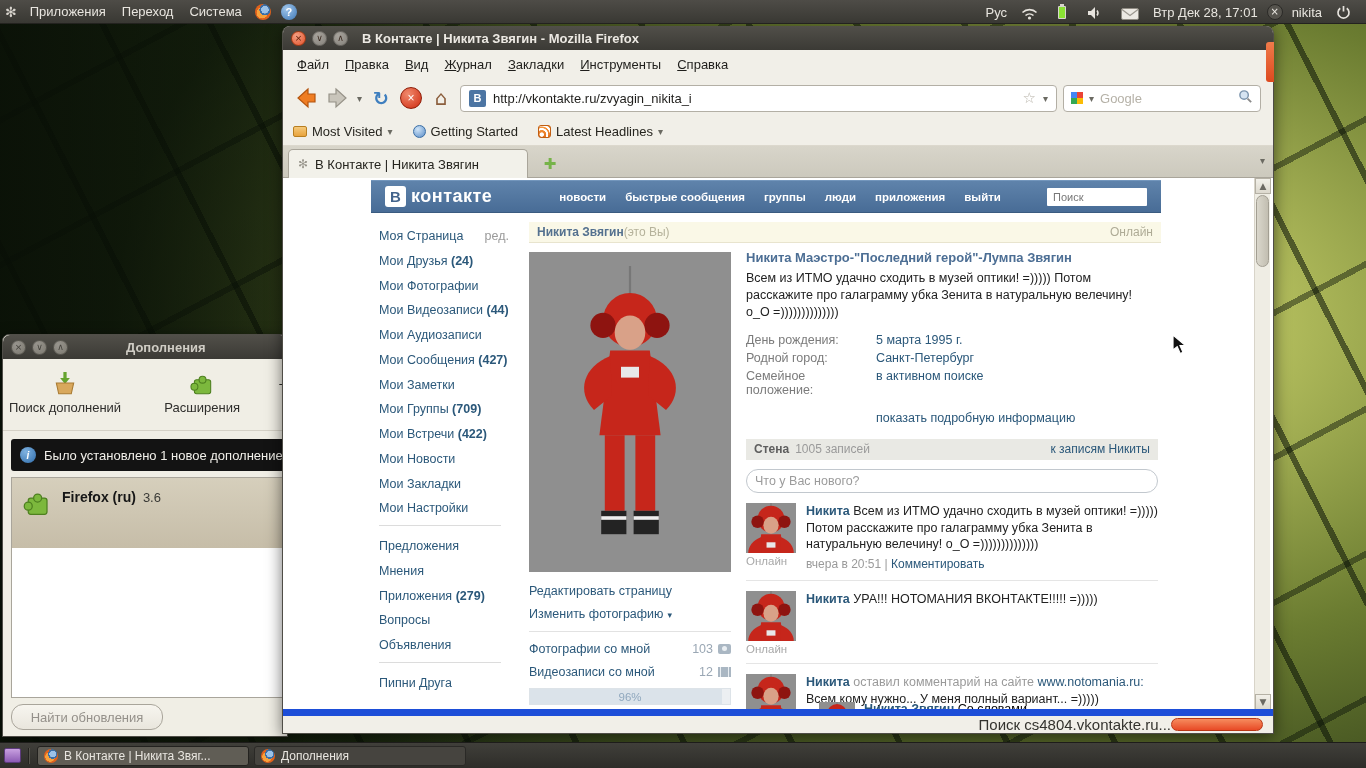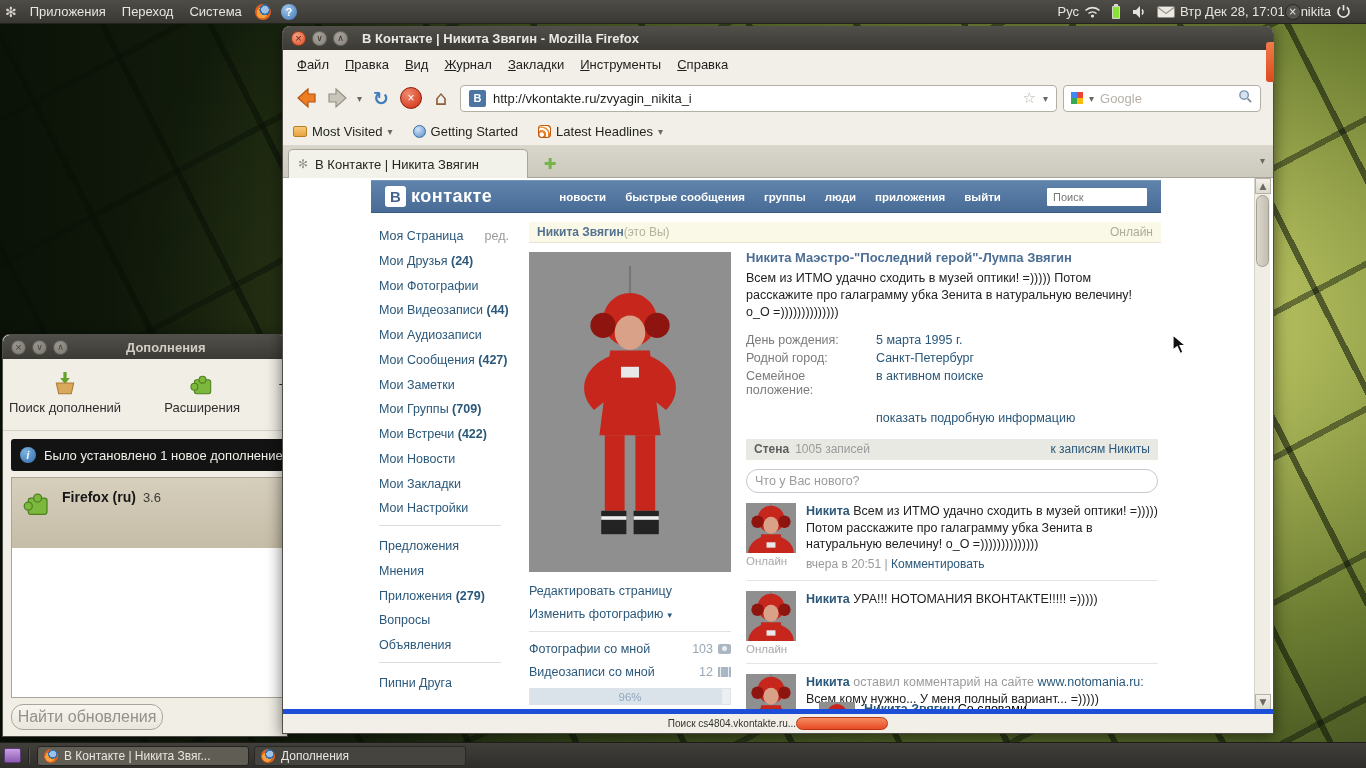--- a/index.html
+++ b/index.html
@@ -23,21 +23,21 @@
   .picon{display:inline-flex;align-items:center;justify-content:center;margin:0 5px}
   .ubuntu-glyph{color:#d8d4cd;font-size:14px;font-family:"DejaVu Sans",sans-serif}
   .ff-sphere{width:16px;height:16px;border-radius:50%;
     background:radial-gradient(circle at 62% 36%, #9cc2e8 0 26%, #3c6ea5 27% 38%, rgba(0,0,0,0) 39%),
                radial-gradient(circle at 45% 55%, #f6a13c 0 45%, #e0611c 46% 75%, #a63e10 76% 100%)}
   .help-circle{width:16px;height:16px;border-radius:50%;background:radial-gradient(circle at 35% 30%,#9fc5ea,#3e77b5);
     color:#fff;font-size:11px;font-weight:bold;display:flex;align-items:center;justify-content:center}
   .xbadge{width:16px;height:16px;border-radius:50%;background:#55534d;border:1px solid #2b2a27;color:#ece9e3;
     font-size:10px;display:flex;align-items:center;justify-content:center;font-family:"DejaVu Sans",sans-serif}
   .xbadge::before{content:"\00D7"}
-  #top-panel .right-group{display:flex;align-items:center;padding-right:10px}
+  #top-panel .right-group{display:flex;align-items:flex-end;gap:9px;padding-right:10px}
 
   
   #taskbar{position:absolute;left:0;bottom:0;width:1366px;height:26px;z-index:40;
     background:linear-gradient(#403f3a,#2e2d29);display:flex;align-items:center;gap:5px;padding:0 4px;
     border-top:1px solid #1d1c1a}
   .show-desktop{width:17px;height:15px;border-radius:2px;background:linear-gradient(#c8a0e0,#8d5bb4);border:1px solid #5d3b7c}
   .tb-sep{width:2px;height:16px;border-left:1px solid #24231f;border-right:1px solid #55534c;margin:0 2px}
   .task-btn{width:212px;height:20px;border-radius:3px;background:#46443f;border:1px solid #2a2926;
     color:#e9e6e0;font-size:12px;display:flex;align-items:center;gap:6px;padding:0 6px;overflow:hidden}
   .task-btn.active{background:#605d55;border-color:#23221f}
@@ -111,22 +111,22 @@
   #fx-tab{position:absolute;left:5px;top:3px;width:240px;height:29px;background:#f2f1ea;
     border:1px solid #a9a59a;border-bottom:none;border-radius:5px 5px 0 0;
     display:flex;align-items:center;gap:7px;padding:0 9px;font-size:13px;color:#26251f}
   .throbber{color:#9a978e;font-size:12px}
   .throbber::before{content:"\273B"}
   #new-tab-btn{position:absolute;left:255px;top:7px;width:24px;height:21px;border-radius:3px;
     display:flex;align-items:center;justify-content:center;color:#76b349;font-size:15px;font-weight:bold;font-family:"DejaVu Sans",sans-serif}
   #new-tab-btn::before{content:"\271A"}
   #tab-overflow{position:absolute;right:8px;top:9px}
   #fx-viewport{position:absolute;left:0;top:152px;right:0;height:532px;background:#fff;overflow:hidden}
-  #fx-statusbar{position:absolute;left:0;bottom:0;right:0;height:24px;background:#f1efe8;border-top:5px solid #1d4ed8;
-    display:flex;align-items:center;justify-content:center;padding:0 10px;font-size:10px;color:#34332e}
+  #fx-statusbar{position:absolute;left:0;bottom:0;right:0;height:24px;background:#f1efe8;border-top:7px solid #1d4ed8;
+    display:flex;align-items:center;justify-content:flex-end;padding:0 10px;font-size:15px;color:#34332e}
   #status-pill{width:92px;height:13px;border-radius:7px;background:linear-gradient(#f68c5e,#e84a26);border:1px solid #b83716}
   #orange-strip{position:absolute;left:983px;top:16px;width:8px;height:40px;border-radius:3px 0 0 3px;
     background:linear-gradient(#f07b4a,#dd4a1f);z-index:5}
 
   
   #fx-scrollbar{position:absolute;left:971px;top:0;width:16px;height:532px;background:#efede4;border-left:1px solid #d8d4c9}
   .sb-arrow{position:absolute;left:0;width:16px;height:16px;display:flex;align-items:center;justify-content:center;
     color:#6b6962;font-size:9px;background:linear-gradient(#f2f0e9,#ddd9ce);border:1px solid #b5b1a5}
   .sb-thumb{position:absolute;left:1px;top:17px;width:13px;height:72px;border-radius:7px;
     background:linear-gradient(90deg,#dad7cc,#c2beb1);border:1px solid #a29e92}
@@ -220,21 +220,21 @@
   #ad-notice{position:absolute;left:8px;top:104px;width:300px;height:32px;background:#131313;border-radius:3px;
     display:flex;align-items:center;gap:8px;padding:0 9px;color:#f2f0ea;font-size:13px;white-space:nowrap;overflow:hidden}
   .info-ic{width:16px;height:16px;flex:none;border-radius:50%;background:radial-gradient(circle at 35% 30%,#7fb2e0,#2f6cab);
     color:#fff;font-size:10px;font-style:italic;font-weight:bold;display:flex;align-items:center;justify-content:center}
   .info-ic::before{content:"i"}
   #ad-list{position:absolute;left:8px;top:142px;right:-2px;bottom:38px;background:#fff;border:1px solid #a9a59b}
   #ad-selected{height:70px;background:linear-gradient(#d6cfbc,#c6bda8);display:flex;align-items:flex-start;gap:10px;padding:10px}
   #ad-selected .nm{font-weight:bold;font-size:14px;color:#161616}
   #ad-selected .ver{font-size:13px;color:#3a3a36;margin-left:7px}
   #ad-update-btn{position:absolute;left:8px;bottom:6px;width:152px;height:26px;border:1px solid #a9a59b;border-radius:12px;
-    background:linear-gradient(#f7f5ef,#e9e6dd);color:#94908a;font-size:16px;display:flex;align-items:center;justify-content:center}
+    background:linear-gradient(#f7f5ef,#e9e6dd);color:#94908a;font-size:13px;display:flex;align-items:center;justify-content:center}
 
   
   #cursor{position:absolute;left:1172px;top:334px;z-index:999}
 </style>
 </head>
 <body>
 
 <svg width="0" height="0" style="position:absolute" aria-hidden="true">
   <defs>
     <g id="redsuit">

